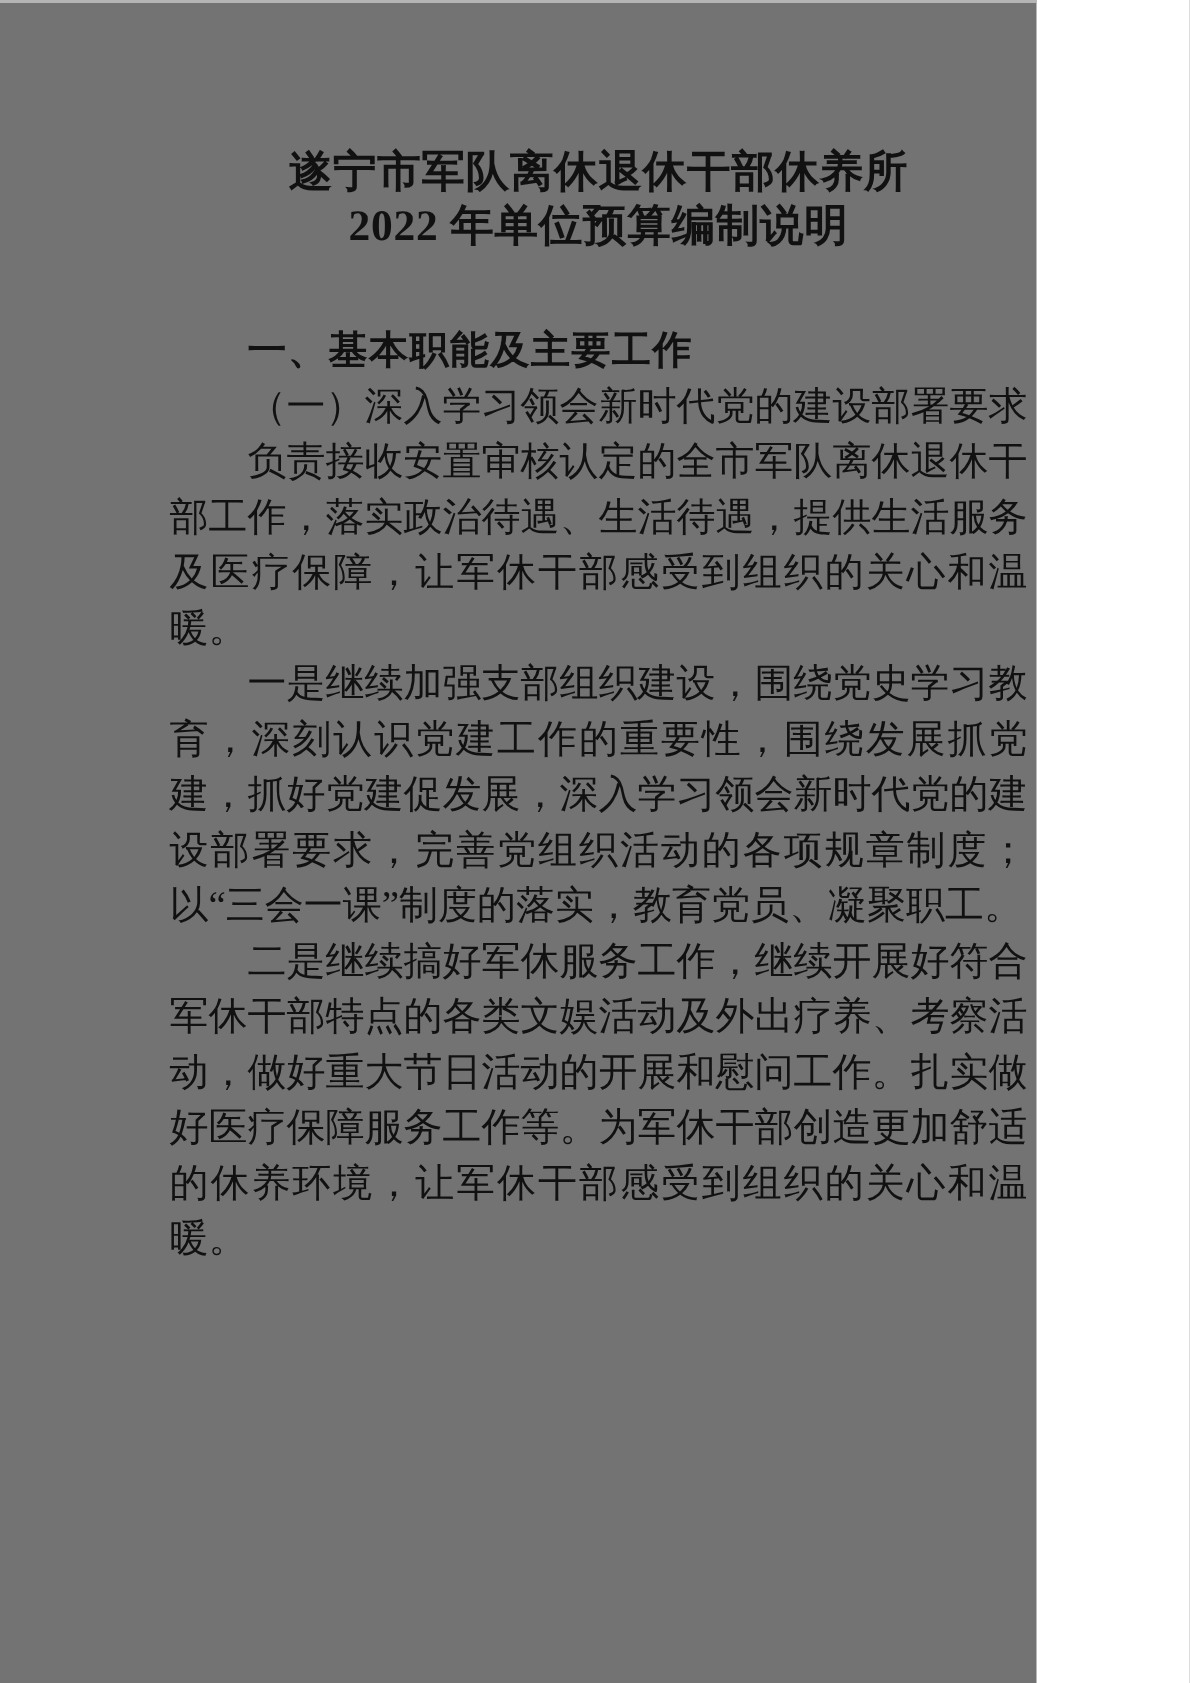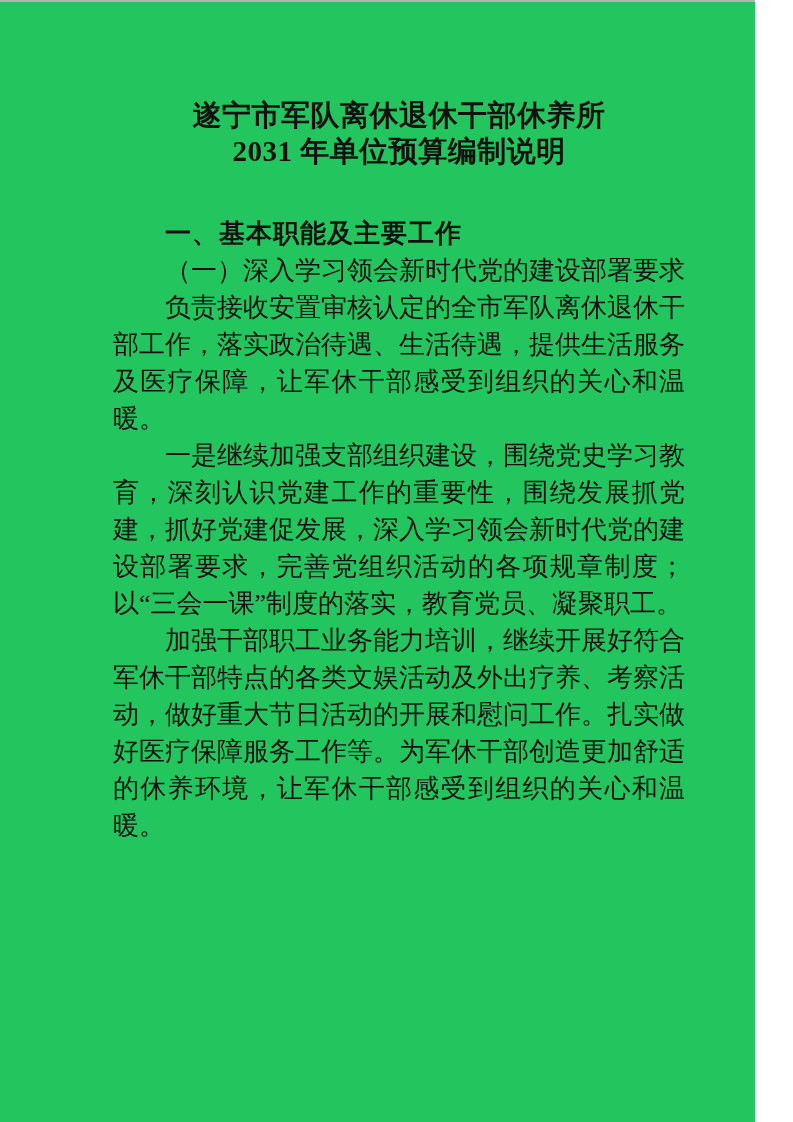--- a/index.html
+++ b/index.html
@@ -2,23 +2,23 @@
 <html><head>
 <meta charset="utf-8">
 <style>
   html, body {
     margin: 0;
     padding: 0;
     background: #ffffff;
   }
   .page {
     position: relative;
-    width: 755px;
+    width: 691px;
     height: 1122px;
-    background: #22c55e;
+    background: #737373;
     overflow: hidden;
     font-family: "Liberation Serif", "DejaVu Serif", serif;
     color: #111111;
     text-decoration: underline;
   }
   .top-edge {
     position: absolute;
     top: 0;
     left: 0;
     width: 100%;
@@ -61,30 +61,30 @@
 </head>
 <body>
 
 <div class="page">
   <div class="top-edge"></div>
 
   <div class="content">
 
     <div class="doc-title">
       <div>遂宁市军队离休退休干部休养所</div>
-      <div>2031 年单位预算编制说明</div>
+      <div>2022 年单位预算编制说明</div>
     </div>
 
     <p class="line h-gothic">一、基本职能及主要工作</p>
 
     <p class="line kai">（一）深入学习领会新时代党的建设部署要求</p>
 
     <p class="line kai">负责接收安置审核认定的全市军队离休退休干部工作，落实政治待遇、生活待遇，提供生活服务及医疗保障，让军休干部感受到组织的关心和温暖。</p>
 
 
     <p class="line kai">一是继续加强支部组织建设，围绕党史学习教育，深刻认识党建工作的重要性，围绕发展抓党建，抓好党建促发展，深入学习领会新时代党的建设部署要求，完善党组织活动的各项规章制度；以“三会一课”制度的落实，教育党员、凝聚职工。</p>
 
-    <p class="line kai">加强干部职工业务能力培训，继续开展好符合军休干部特点的各类文娱活动及外出疗养、考察活动，做好重大节日活动的开展和慰问工作。扎实做好医疗保障服务工作等。为军休干部创造更加舒适的休养环境，让军休干部感受到组织的关心和温暖。</p>
+    <p class="line kai">二是继续搞好军休服务工作，继续开展好符合军休干部特点的各类文娱活动及外出疗养、考察活动，做好重大节日活动的开展和慰问工作。扎实做好医疗保障服务工作等。为军休干部创造更加舒适的休养环境，让军休干部感受到组织的关心和温暖。</p>
 
 
 
   </div>
 </div>
 
 </body></html>

